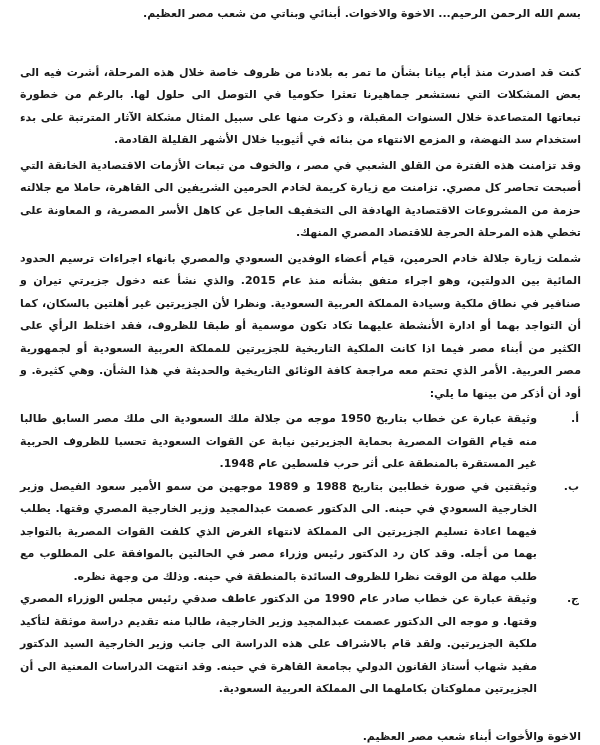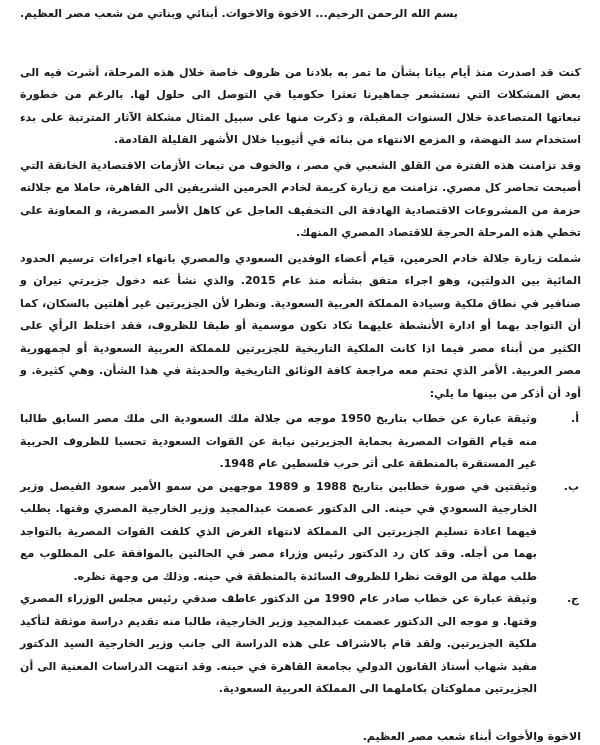--- a/index.html
+++ b/index.html
@@ -18,21 +18,21 @@
     unicode-bidi: embed;
     font-family: "DejaVu Sans", sans-serif;
     font-weight: bold;
     font-size: 11px;
     line-height: 22.5px;
     color: #1a1a1a;
     overflow: hidden;
   }
   .basmala {
     margin: 0 0 36px 0;
-    text-align: left;
+    text-align: right;
   }
   .para {
     margin: 0 0 3px 0;
     text-align: justify;
     text-align-last: right;
   }
   .doc-list {
     list-style: none;
     margin: 0 0 3px 0;
     padding: 0;

